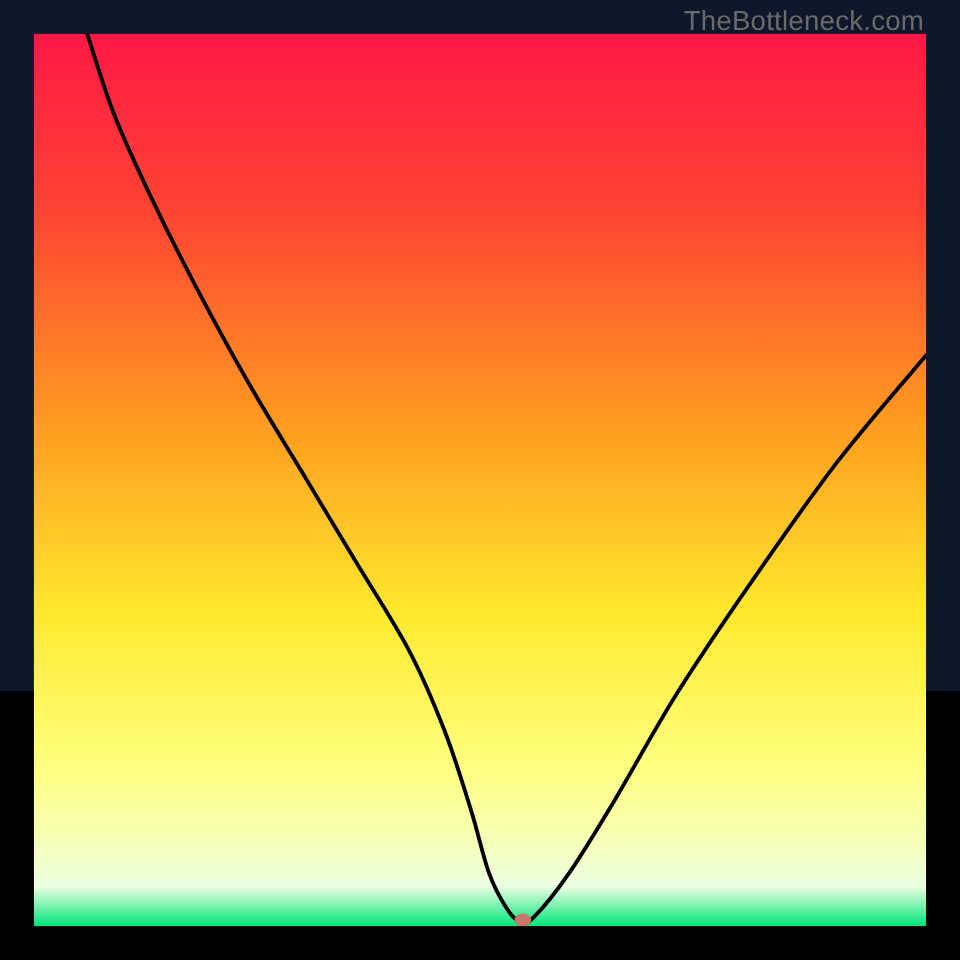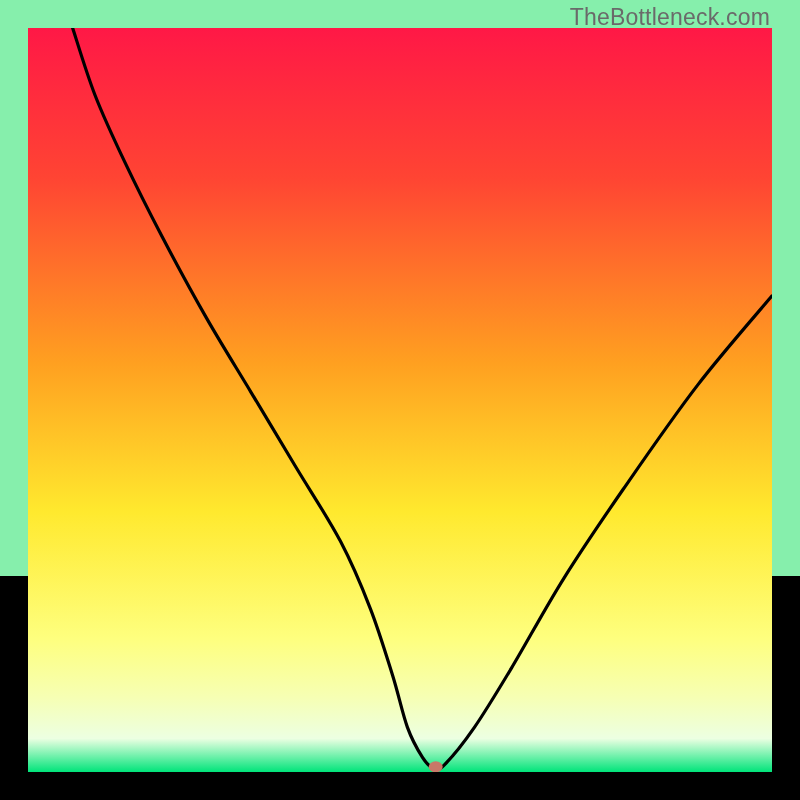--- a/index.html
+++ b/index.html
@@ -10,21 +10,21 @@
     background: #000000;
     overflow: hidden;
     font-family: Arial, Helvetica, sans-serif;
   }
   .frame {
     position: absolute;
     left: 0;
     top: 0;
     width: 800px;
     height: 576px;
-    background: #86efac;
+    background: #0f172a;
   }
   .plot-area {
     position: absolute;
     left: 28px;
     top: 28px;
     width: 744px;
     height: 744px;
     overflow: hidden;
   }
   .watermark {

